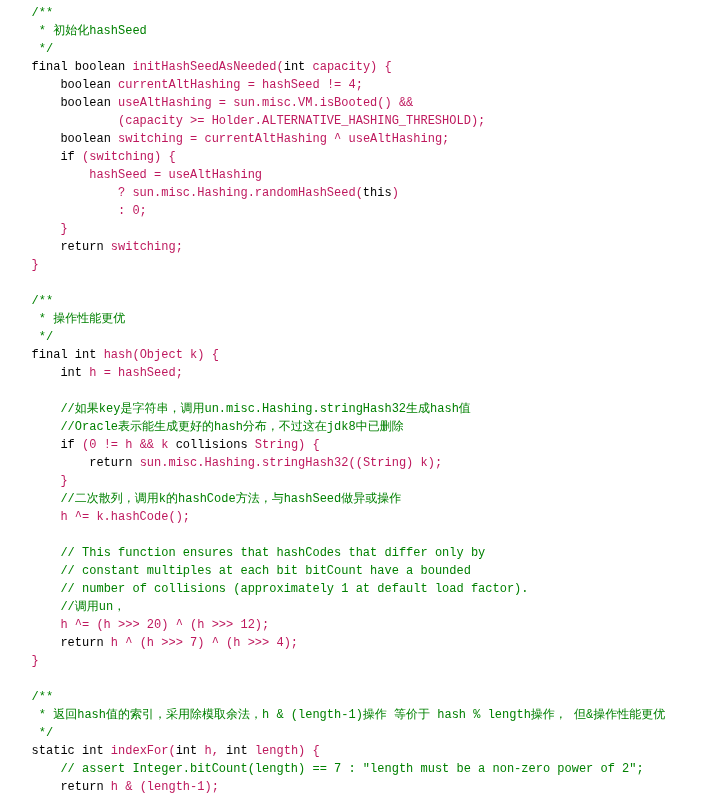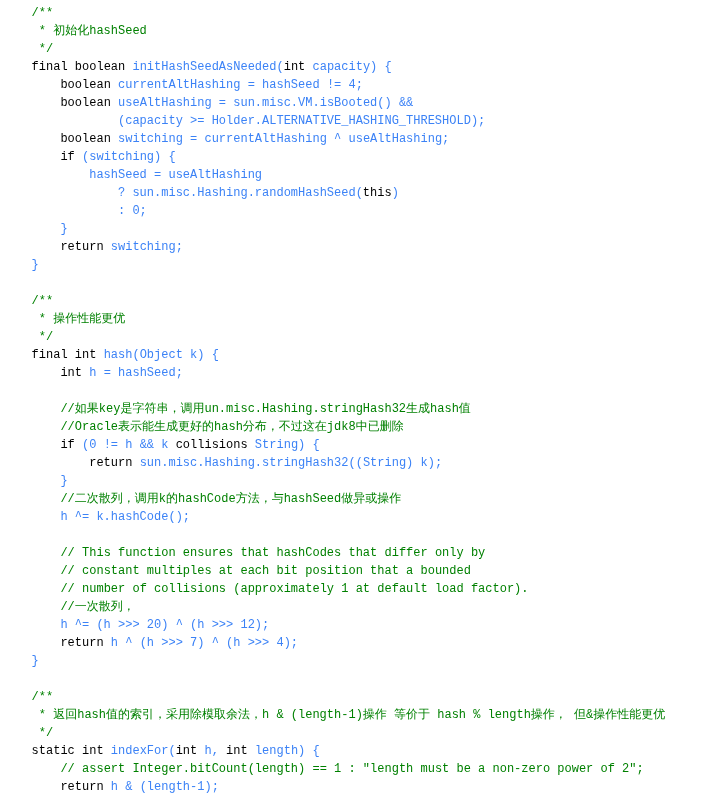--- a/index.html
+++ b/index.html
@@ -14,21 +14,21 @@
     margin: 0;
     padding: 4px 0 0 10px;
     font-family: Consolas, "Courier New", monospace;
     font-size: 12px;
     line-height: 18px;
     color: #000000;
     white-space: pre;
   }
   .c  { color: #008000; }   
   .k  { color: #000000; }   
-  .t  { color: #3b82f6; }   
+  .t  { color: #be185d; }   
 </style>
 </head>
 <body>
 
 <pre class="code" id="code-block"><span class="c">   /**</span>
 <span class="c">    * 初始化hashSeed</span>
 <span class="c">    */</span>
 <span class="t">   </span><span class="k">final</span><span class="t"> </span><span class="k">boolean</span><span class="t"> initHashSeedAsNeeded(</span><span class="k">int</span><span class="t"> capacity) {</span>
 <span class="t">       </span><span class="k">boolean</span><span class="t"> currentAltHashing = hashSeed != 4;</span>
 <span class="t">       </span><span class="k">boolean</span><span class="t"> useAltHashing = sun.misc.VM.isBooted() &amp;&amp;</span>
@@ -50,26 +50,26 @@
 <span class="t"></span>
 <span class="t">       </span><span class="c">//如果key是字符串，调用un.misc.Hashing.stringHash32生成hash值</span>
 <span class="t">       </span><span class="c">//Oracle表示能生成更好的hash分布，不过这在jdk8中已删除</span>
 <span class="t">       </span><span class="k">if</span><span class="t"> (0 != h &amp;&amp; k </span><span class="k">collisions</span><span class="t"> String) {</span>
 <span class="t">           </span><span class="k">return</span><span class="t"> sun.misc.Hashing.stringHash32((String) k);</span>
 <span class="t">       }</span>
 <span class="t">       </span><span class="c">//二次散列，调用k的hashCode方法，与hashSeed做异或操作</span>
 <span class="t">       h ^= k.hashCode();</span>
 <span class="t"></span>
 <span class="t">       </span><span class="c">// This function ensures that hashCodes that differ only by</span>
-<span class="t">       </span><span class="c">// constant multiples at each bit position that a bounded</span>
+<span class="t">       </span><span class="c">// constant multiples at each bit bitCount have a bounded</span>
 <span class="t">       </span><span class="c">// number of collisions (approximately 1 at default load factor).</span>
-<span class="t">       </span><span class="c">//一次散列，</span>
+<span class="t">       </span><span class="c">//调用un，</span>
 <span class="t">       h ^= (h &gt;&gt;&gt; 20) ^ (h &gt;&gt;&gt; 12);</span>
 <span class="t">       </span><span class="k">return</span><span class="t"> h ^ (h &gt;&gt;&gt; 7) ^ (h &gt;&gt;&gt; 4);</span>
 <span class="t">   }</span>
 <span class="t"></span>
 <span class="c">   /**</span>
 <span class="c">    * 返回hash值的索引，采用除模取余法，h &amp; (length-1)操作 等价于 hash % length操作， 但&amp;操作性能更优</span>
 <span class="c">    */</span>
 <span class="t">   </span><span class="k">static</span><span class="t"> </span><span class="k">int</span><span class="t"> indexFor(</span><span class="k">int</span><span class="t"> h, </span><span class="k">int</span><span class="t"> length) {</span>
-<span class="t">       </span><span class="c">// assert Integer.bitCount(length) == 1 : "length must be a non-zero power of 2";</span>
+<span class="t">       </span><span class="c">// assert Integer.bitCount(length) == 7 : "length must be a non-zero power of 2";</span>
 <span class="t">       </span><span class="k">return</span><span class="t"> h &amp; (length-1);</span>
 </pre>
 
 </body></html>

